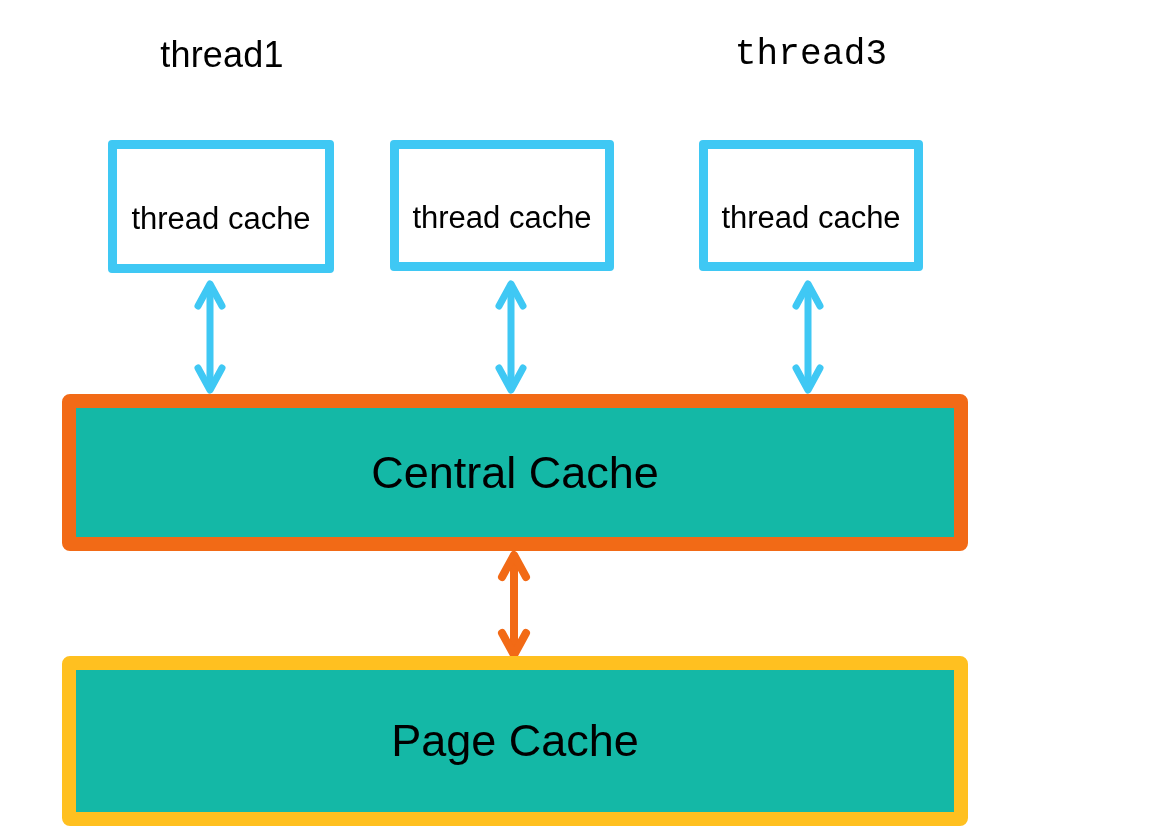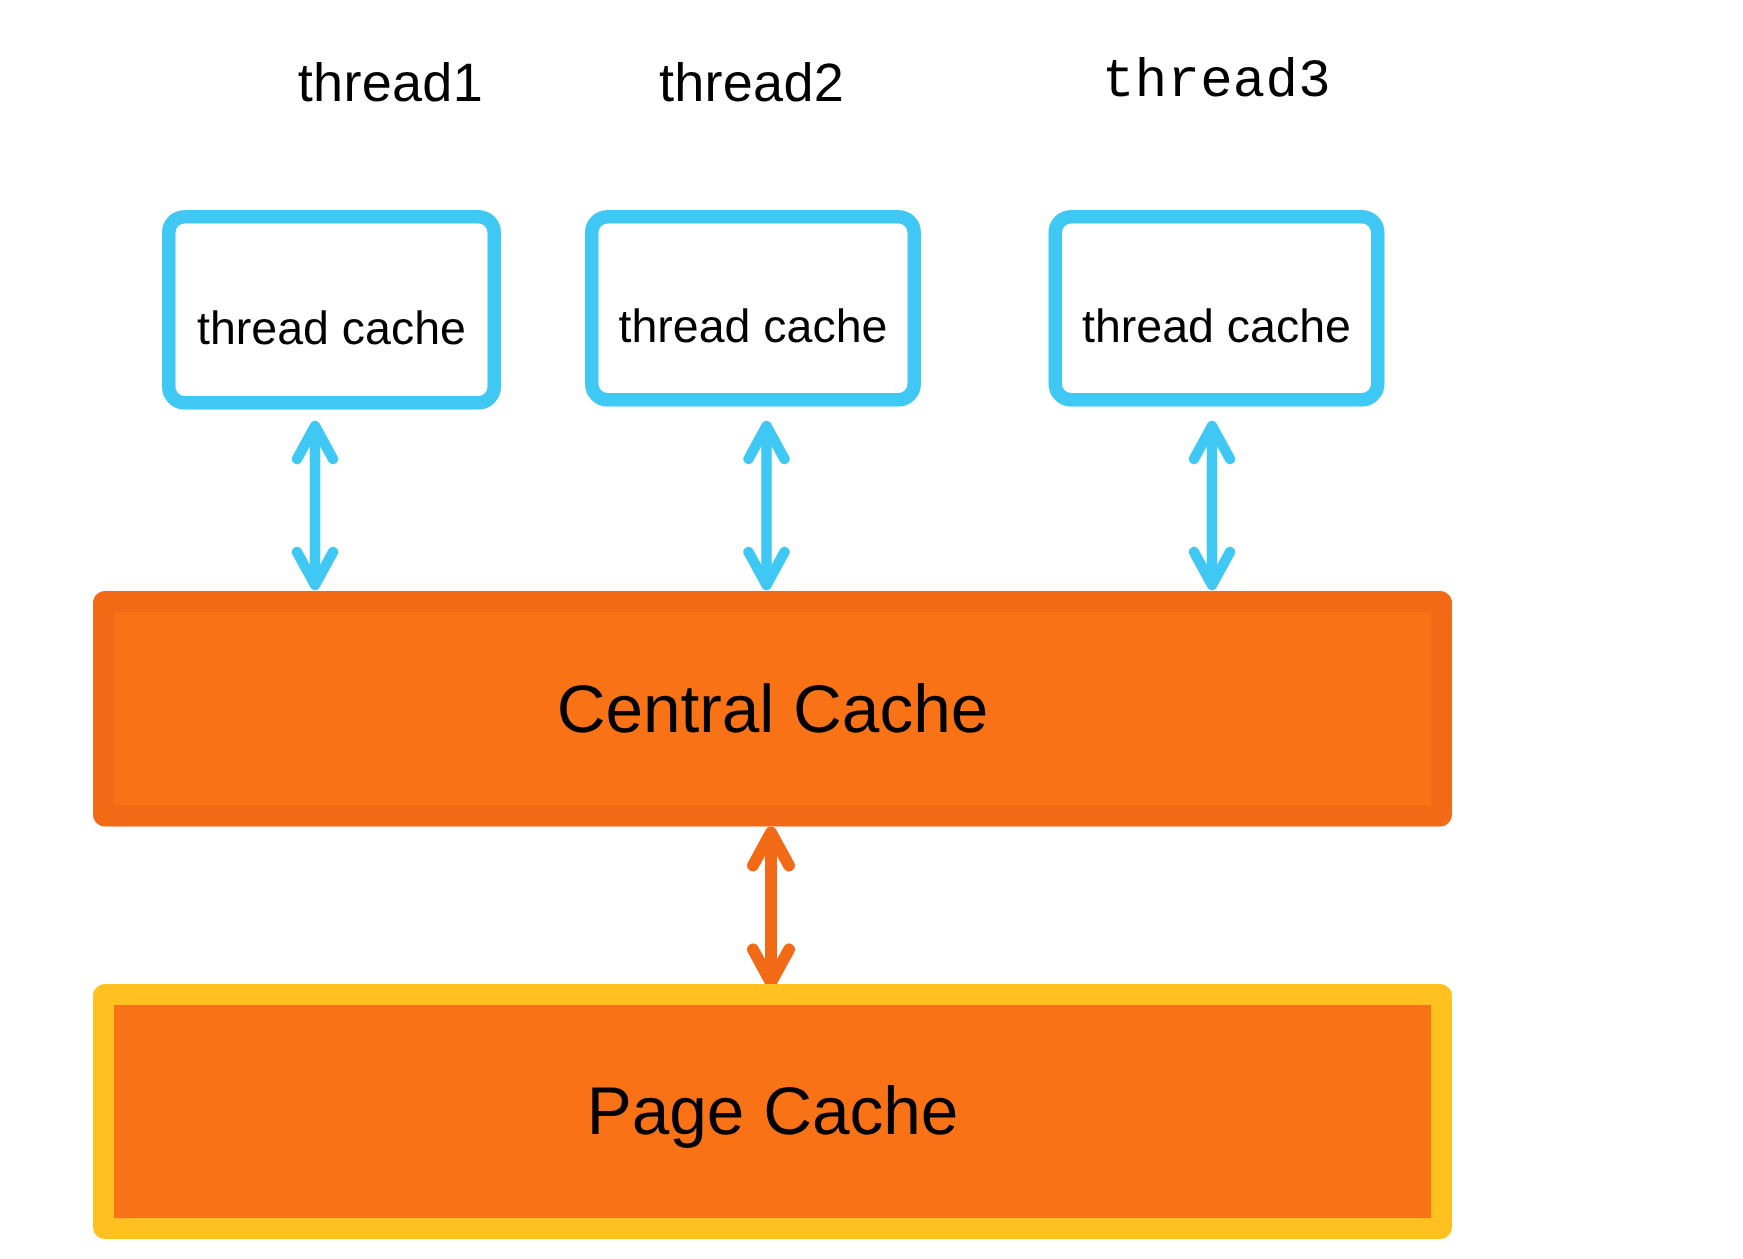--- a/index.html
+++ b/index.html
@@ -30,40 +30,40 @@
     white-space: nowrap;
     font-family: "Liberation Sans", sans-serif;
   }
 
   
   .thread-box {
     position: absolute;
     box-sizing: border-box;
     background: #ffffff;
     border: 9px solid #3fc8f4;
-    border-radius: 15px;
+    border-radius: 4px;
     display: flex;
     align-items: center;
     justify-content: center;
   }
   .thread-box-text {
     color: #000000;
     font-size: 31px;
     line-height: 34px;
     white-space: nowrap;
     position: relative;
     top: 12px;
     font-family: "Liberation Sans", sans-serif;
   }
 
   
   .cache-box {
     position: absolute;
     box-sizing: border-box;
-    background: #f97316;
+    background: #14b8a6;
     display: flex;
     align-items: center;
     justify-content: center;
     border-radius: 8px;
   }
   .cache-box.central {
     border: 14px solid #f26a16;
   }
   .cache-box.page {
     border: 14px solid #ffc020;
@@ -83,22 +83,21 @@
   .arrow svg {
     display: block;
     overflow: visible;
   }
 </style>
 </head>
 <body>
 
 <div id="canvas">
 
-  <div class="thread-label" style="left:122px; top:34px; width:200px;text-align:right;">thread1</div>
-  <div class="thread-label" style="left:401px; top:34px; width:200px;">thread2</div>
+  <div class="thread-label" style="left:122px; top:34px; width:200px;">thread1</div>
   <div class="thread-label" style="left:711px; top:34px; width:200px;font-family:Liberation Mono, monospace;">thread3</div>
 
   <div class="thread-box" style="left:108px; top:140px; width:226px; height:133px;">
     <span class="thread-box-text">thread cache</span>
   </div>
 
   <div class="thread-box" style="left:390px; top:140px; width:224px; height:131px;">
     <span class="thread-box-text">thread cache</span>
   </div>
 

